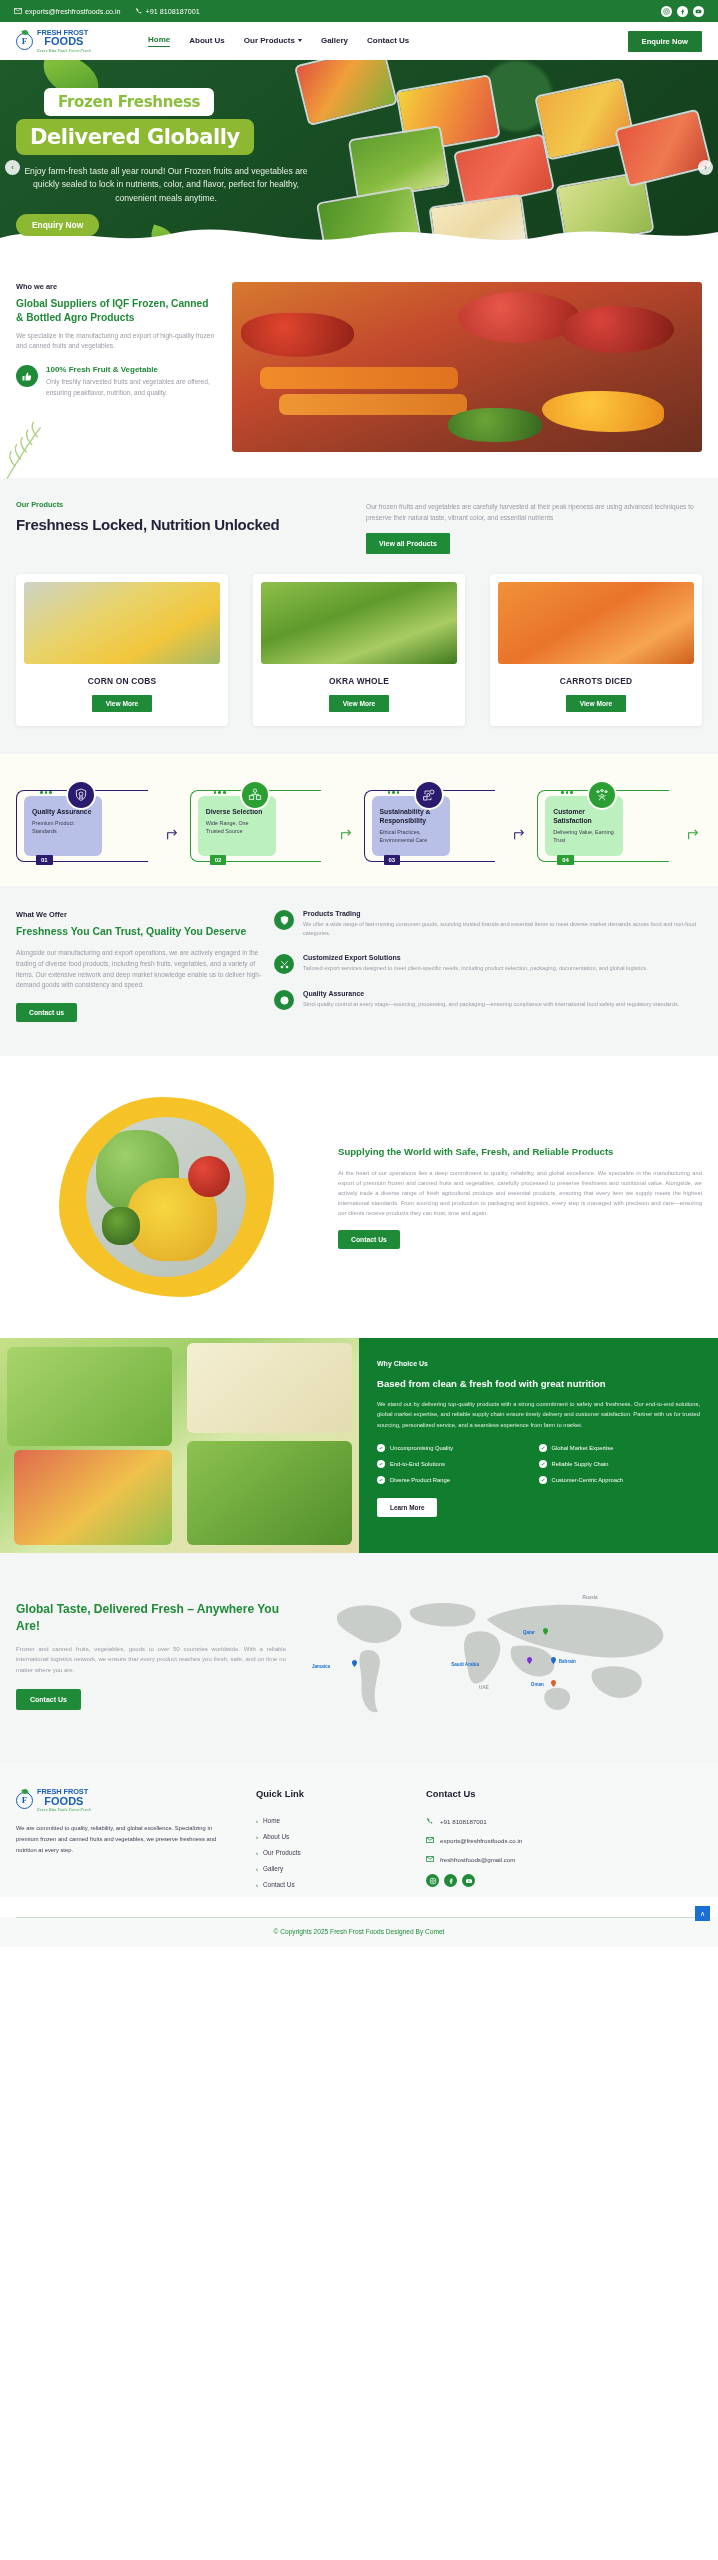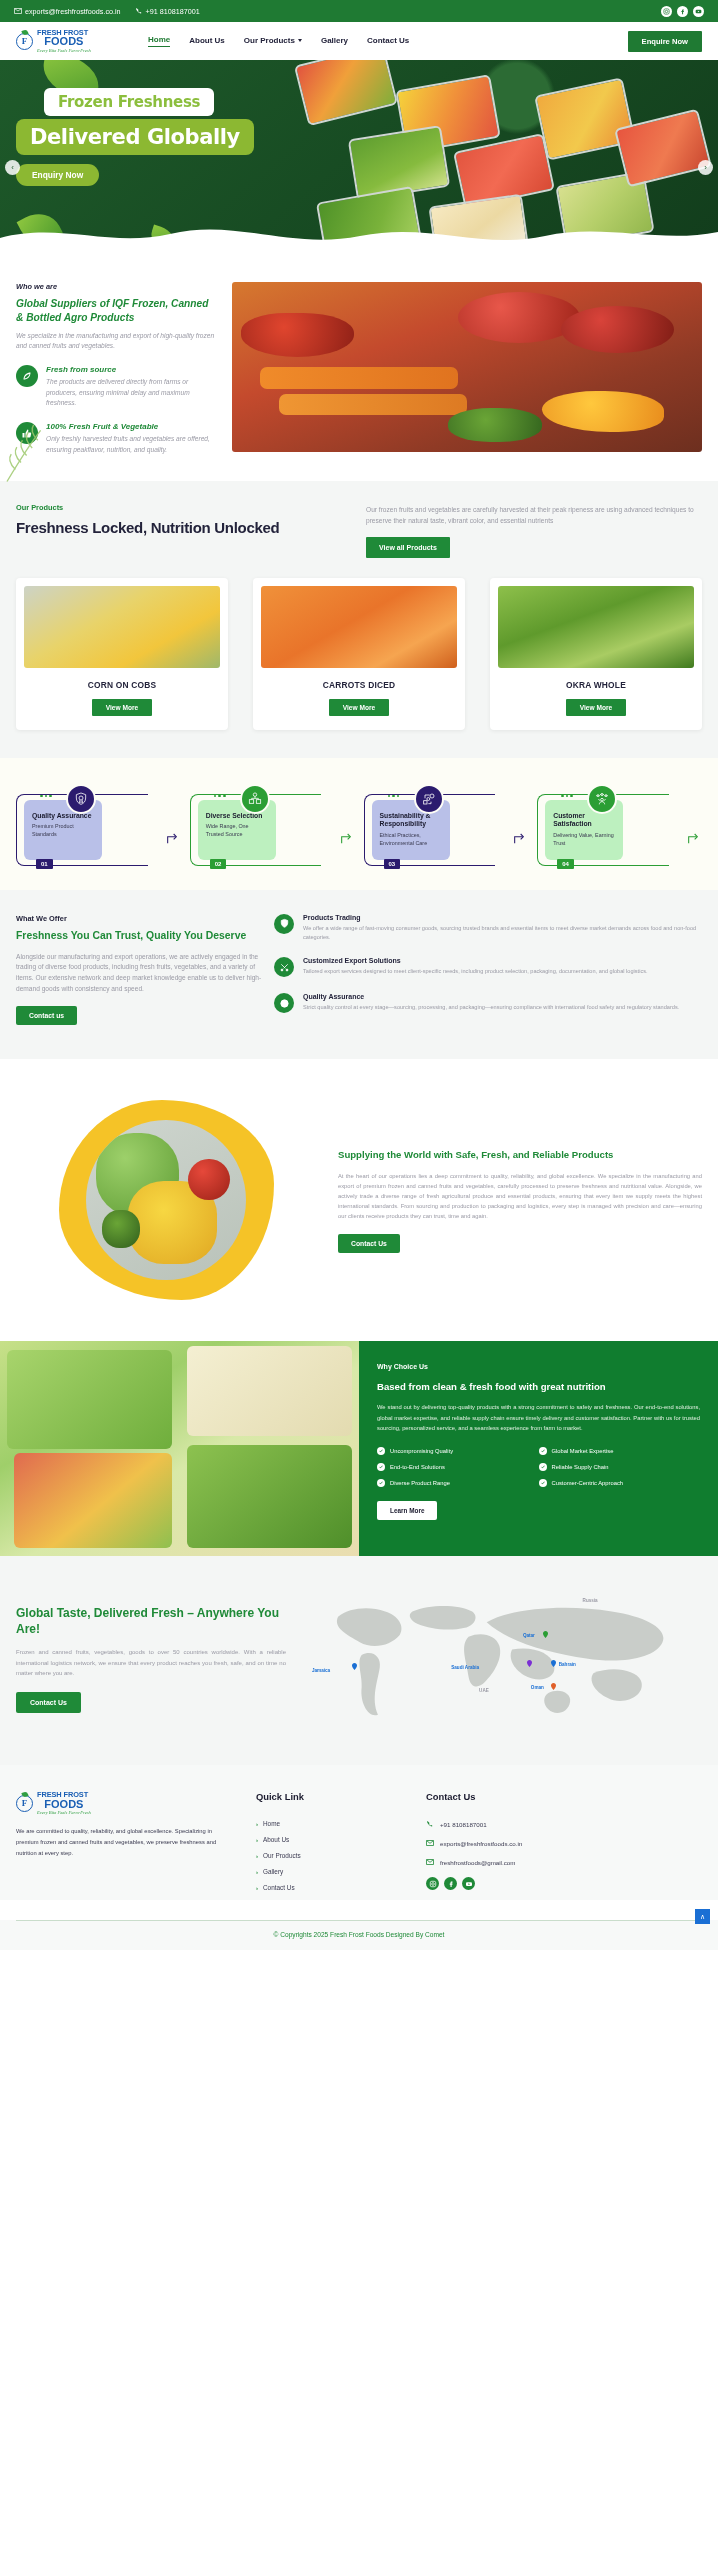--- a/index.html
+++ b/index.html
@@ -86,21 +86,21 @@
     color:#1f5a2a;font-size:8px;cursor:pointer;z-index:6;
   }
   .hero-arrow.left{left:5px;}
   .hero-arrow.right{right:5px;}
   .hero-wave{position:absolute;left:0;right:0;bottom:0;height:52px;z-index:2;}
   .hero-wave svg{width:100%;height:100%;display:block;}
 
   
   .sec{position:relative;}
   .who{padding:22px 16px 26px;display:flex;gap:16px;background:#fff;position:relative;}
-  .who-left{width:200px;font-style:italic;}
+  .who-left{width:200px;}
   .eyebrow{font-size:7.4px;font-weight:bold;color:#23233b;margin-bottom:6px;}
   .eyebrow.green{color:#1f8a38;}
   .who h2{font-size:10.2px;color:#1f8a38;line-height:1.35;font-weight:bold;margin-bottom:6px;}
   .muted{font-size:6.6px;color:#9a9aa5;line-height:1.62;}
   .feat{display:flex;gap:8px;margin-top:13px;}
   .feat-ico{width:22px;height:22px;border-radius:50%;background:#1f8a38;flex:none;
      display:flex;align-items:center;justify-content:center;}
   .feat-ico svg{width:12px;height:12px;fill:#fff;}
   .feat h4{font-size:8px;color:#1f8a38;margin-bottom:3px;font-weight:bold;}
   .who-right{flex:1;position:relative;}
@@ -320,20 +320,21 @@
     <div class="tray" style="left:458px;top:82px;width:92px;height:58px;background:linear-gradient(135deg,#e2553f,#f26a52 50%,#d84a34);transform:rotate(-12deg);"></div>
     <div class="tray" style="left:320px;top:134px;width:98px;height:56px;background:linear-gradient(120deg,#4f9228,#79b23a 60%,#a6cf5f);transform:rotate(-10deg);"></div>
     <div class="tray" style="left:432px;top:140px;width:94px;height:58px;background:linear-gradient(150deg,#f6e9c1,#ecd9a3 50%,#f3efe0);transform:rotate(-8deg);"></div>
     <div class="tray" style="left:540px;top:26px;width:90px;height:66px;background:linear-gradient(130deg,#f0aa3e,#f2c94c 55%,#e98b34);transform:rotate(-12deg);"></div>
     <div class="tray" style="left:560px;top:118px;width:90px;height:62px;background:linear-gradient(140deg,#d8e08f,#b6cf6a 50%,#93b74d);transform:rotate(-10deg);"></div>
     <div class="tray" style="left:620px;top:58px;width:86px;height:60px;background:linear-gradient(130deg,#e7553f,#ef7a50 55%,#c9462f);transform:rotate(-14deg);"></div>
 
     <div class="hero-content">
       <div class="hero-badge">Frozen Freshness</div>
       <div class="hero-band">Delivered Globally</div>
+      <div class="hero-sub">Enjoy farm-fresh taste all year round! Our Frozen fruits and vegetables are quickly sealed to lock in nutrients, color, and flavor, perfect for healthy, convenient meals anytime.</div>
       <div class="hero-cta">
         <button class="btn-hero">Enquiry Now</button>
       </div>
     </div>
 
     <div class="hero-arrow left">‹</div>
     <div class="hero-arrow right">›</div>
 
     <div class="hero-wave">
       <svg viewBox="0 0 718 52" preserveAspectRatio="none">
@@ -351,31 +352,20 @@
         <path d="M38 58 C 30 50, 28 42, 32 36"></path>
           <path d="M46 47 C 38 39, 36 31, 40 25"></path>
         <path d="M54 36 C 46 28, 44 20, 48 14"></path>
       </g>
     </svg>
     <div class="who-left">
       <div class="eyebrow">Who we are</div>
       <h2>Global Suppliers of IQF Frozen, Canned &amp; Bottled Agro Products</h2>
       <div class="muted">We specialize in the manufacturing and export of high-quality frozen and canned fruits and vegetables.</div>
 
-      <div class="feat">
-        <div class="feat-ico">
-          <svg viewBox="0 0 24 24">
-              <path d="M5 19C5 10 12 5 19 5c0 9-6 14-14 14zm2-2c5-1 9-4 10-9-5 1-9 4-10 9z"></path>
-            </svg>
-        </div>
-        <div>
-          <h4>Fresh from source</h4>
-          <div class="muted">The products are delivered directly from farms or producers, ensuring minimal delay and maximum freshness.</div>
-        </div>
-      </div>
 
       <div class="feat">
         <div class="feat-ico">
           <svg viewBox="0 0 24 24">
               <path d="M9 21h8a2 2 0 0 0 2-1.6l1.3-6A2 2 0 0 0 18.3 11H14l.7-3.6A2 2 0 0 0 12.8 5L9 12v9zM3 12h4v9H3z"></path>
             </svg>
         </div>
         <div>
           <h4>100% Fresh Fruit &amp; Vegetable</h4>
           <div class="muted">Only freshly harvested fruits and vegetables are offered, ensuring peakflavor, nutrition, and quality.</div>
@@ -408,29 +398,29 @@
     </div>
     <div class="cards">
       <div class="card">
         <div class="card-img" style="background:linear-gradient(150deg,#cdd3c6 0%,#e8d36a 40%,#f2c63c 70%,#9fb86a 100%);"></div>
         <h3>CORN ON COBS</h3>
         <div class="btn-wrap">
           <button class="btn-view">View More</button>
         </div>
       </div>
       <div class="card">
+        <div class="card-img" style="background:linear-gradient(160deg,#8ec04b 0%,#5f9a2c 40%,#a9cc63 70%,#3f7a1e 100%);"></div>
+        <h3>OKRA WHOLE</h3>
+        <div class="btn-wrap">
+          <button class="btn-view">View More</button>
+        </div>
+      </div>
+      <div class="card">
         <div class="card-img" style="background:linear-gradient(150deg,#f0913a 0%,#e9742a 45%,#f6a550 75%,#cf5f1c 100%);"></div>
         <h3>CARROTS DICED</h3>
-        <div class="btn-wrap">
-          <button class="btn-view">View More</button>
-        </div>
-      </div>
-      <div class="card">
-        <div class="card-img" style="background:linear-gradient(160deg,#8ec04b 0%,#5f9a2c 40%,#a9cc63 70%,#3f7a1e 100%);"></div>
-        <h3>OKRA WHOLE</h3>
         <div class="btn-wrap">
           <button class="btn-view">View More</button>
         </div>
       </div>
     </div>
   </div>
 
   <div class="process sec">
 
     <div class="step dark">

